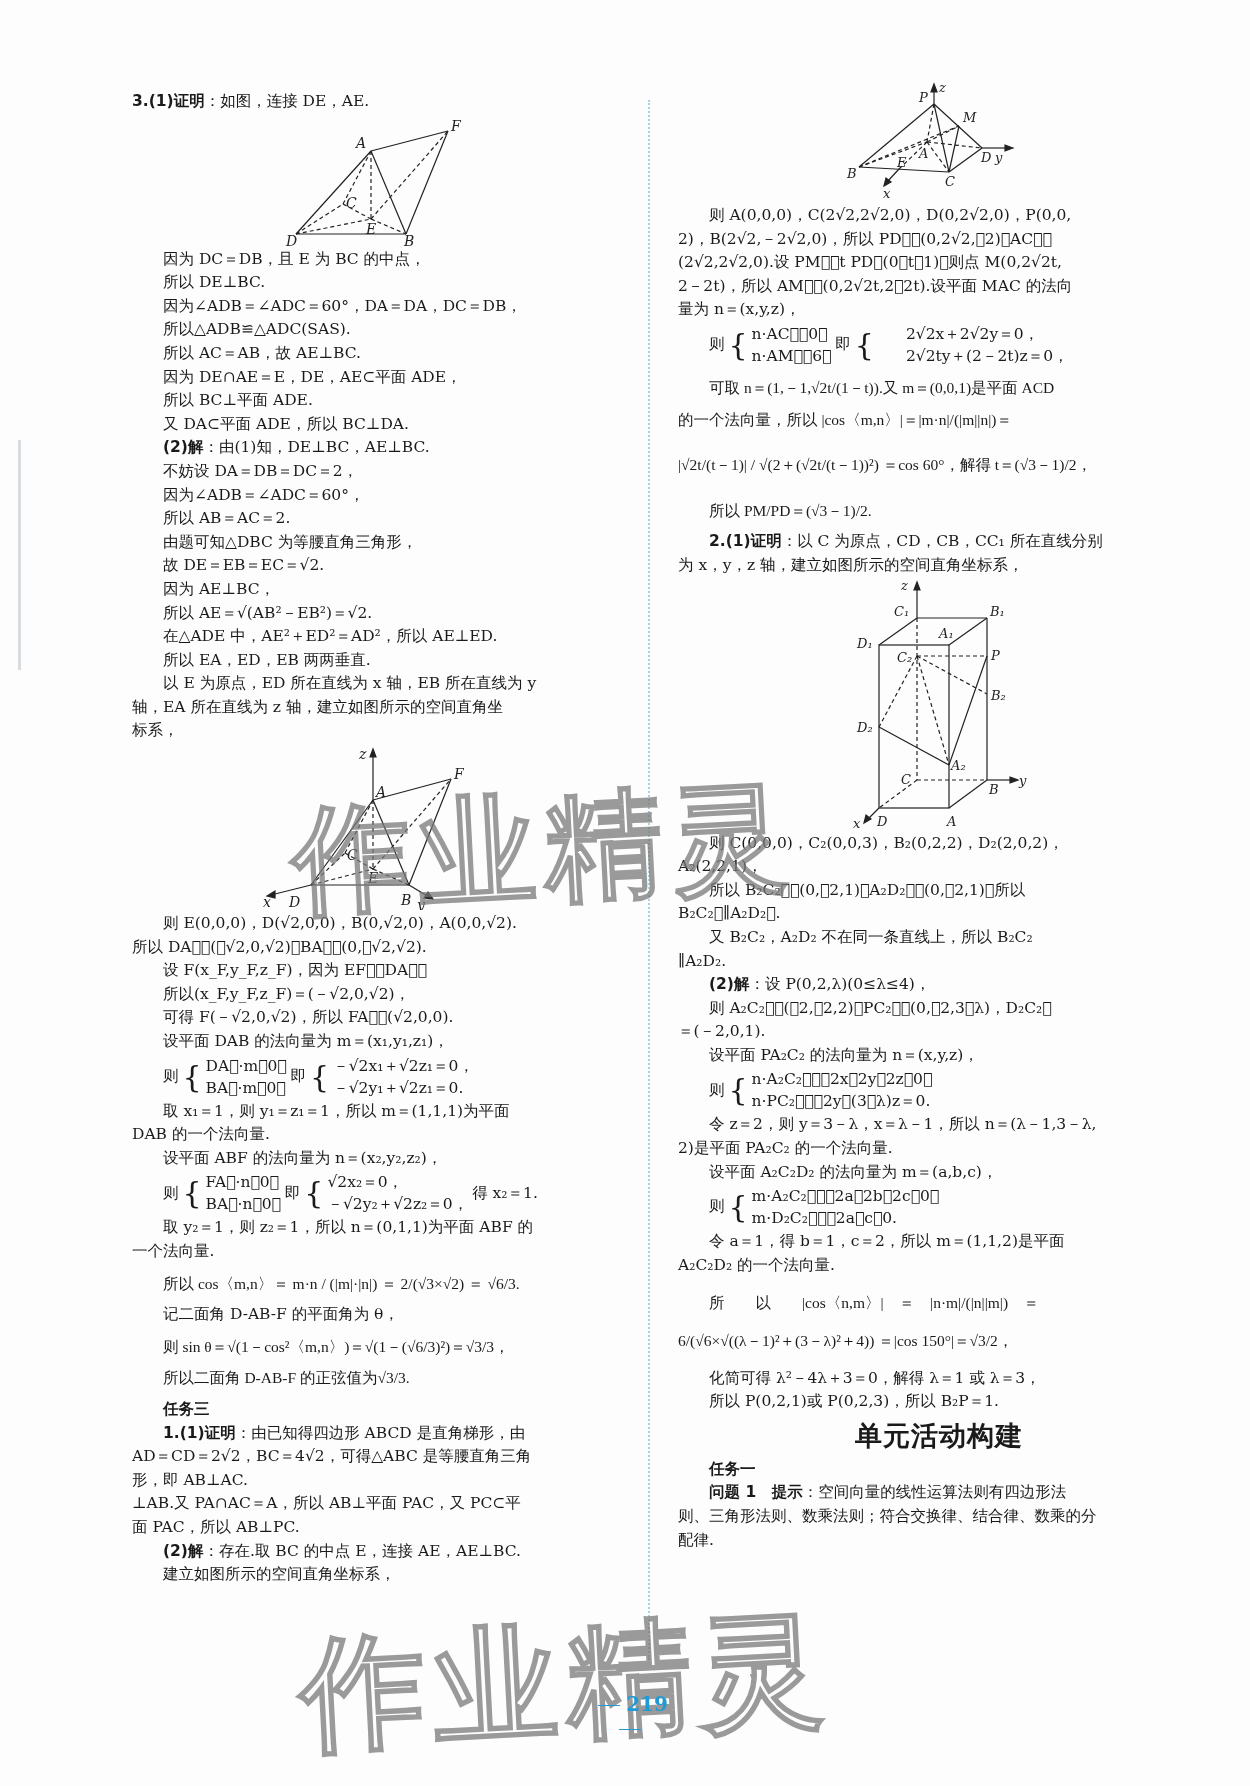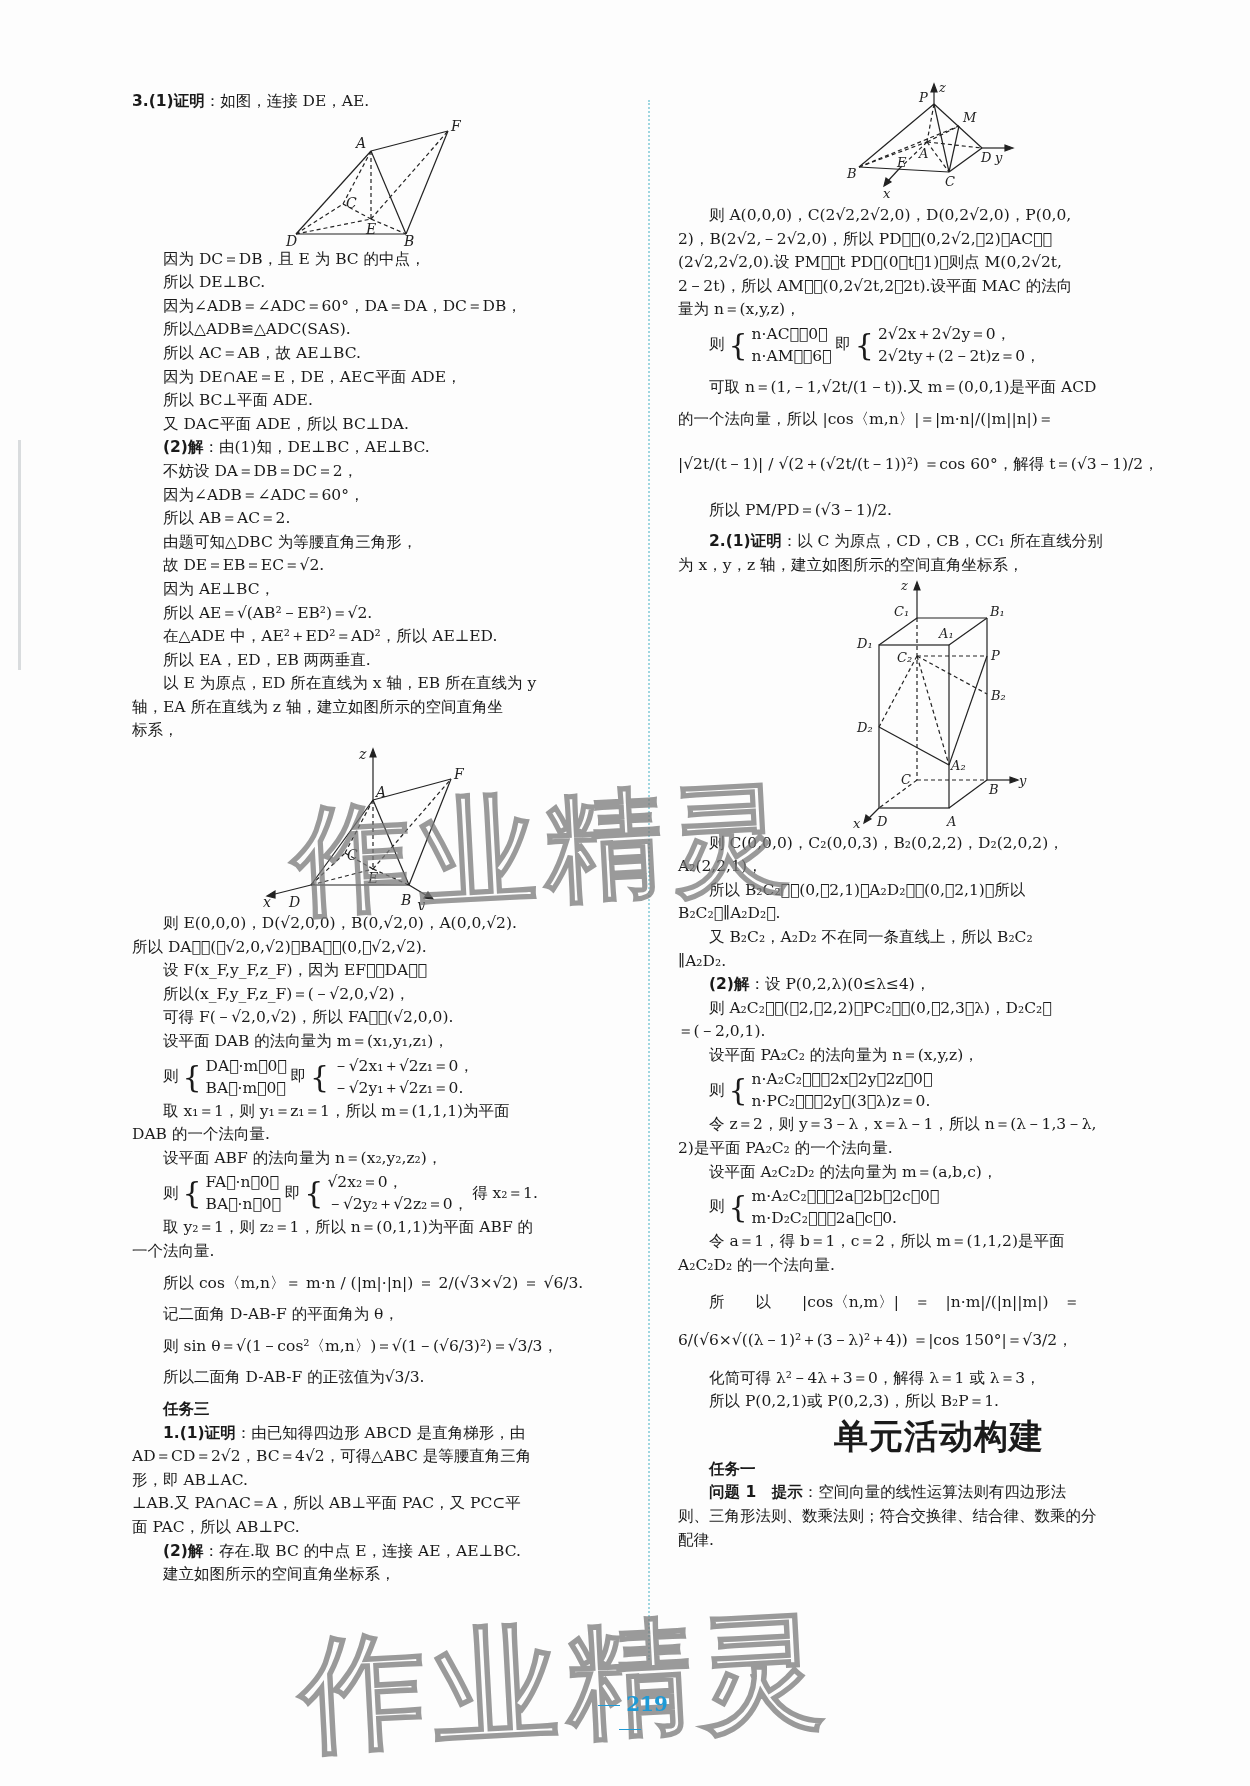--- a/index.html
+++ b/index.html
@@ -9,24 +9,24 @@
   }
   .page-edge { position: absolute; left: 18px; top: 440px; width: 3px; height: 230px; background: #c9cdd0; opacity: .7; }
   .col { position: absolute; font-size: 15.5px; line-height: 23.6px; }
   .col-left { left: 132px; top: 90px; width: 488px; }
   .col-right { left: 678px; top: 80px; width: 522px; }
   .divider { position: absolute; left: 648px; top: 100px; height: 1560px; border-left: 2px dotted #9fd6e0; }
   .ln { white-space: nowrap; }
   .ind { padding-left: 2em; }
   .b { font-family: "DejaVu Sans", "Liberation Sans", sans-serif; font-weight: bold; }
   .fig { position: relative; display: block; margin: 2px auto; }
-  .big { margin: 8px 0; }
+  .big { margin: 8px 0; font-family: Liberation Serif, serif; }
   .section-title {
     text-align: center; font-family: "DejaVu Sans", "Liberation Sans", sans-serif; font-weight: bold;
-    font-size: 34px; line-height: 40px; letter-spacing: 1px; margin: 2px 0;
+    font-size: 27px; line-height: 40px; letter-spacing: 1px; margin: 2px 0;
   }
   .task-head { font-family: "DejaVu Sans", "Liberation Sans", sans-serif; font-weight: bold; padding-left: 2em; }
   .page-number {
     position: absolute; left: 580px; top: 1692px; width: 100px; text-align: center;
     color: #1e9ad6; font-weight: bold; font-size: 20px; font-family: "DejaVu Serif", serif;
   }
   .page-number::before, .page-number::after {
     content: ""; display: inline-block; width: 22px; border-top: 1px solid #1e9ad6; vertical-align: middle; margin: 0 6px;
   }
   .watermark {
@@ -225,21 +225,21 @@
   <div class="ln">2)，B(2√2,－2√2,0)，所以 PD⃗＝(0,2√2,－2)，AC⃗＝</div>
   <div class="ln">(2√2,2√2,0).设 PM⃗＝t PD⃗(0＜t＜1)，则点 M(0,2√2t,</div>
   <div class="ln">2－2t)，所以 AM⃗＝(0,2√2t,2－2t).设平面 MAC 的法向</div>
   <div class="ln">量为 n＝(x,y,z)，</div>
   <div class="ln ind" style="display:flex;align-items:center;gap:4px;">
     <span>则</span>
       <span style="font-size:30px;line-height:46px;">{</span>
     <span style="display:inline-block;line-height:22px;"><span>n·AC⃗＝0，</span><br><span>n·AM⃗＝6，</span></span>
     <span>即</span>
       <span style="font-size:30px;line-height:46px;">{</span>
-    <span style="display:inline-block;line-height:22px;"><span>2√2x＋2√2y＝0，</span><br><span>2√2ty＋(2－2t)z＝0，</span></span>
+    <span style="display:inline-block;line-height:22px;margin-left:28px;"><span>2√2x＋2√2y＝0，</span><br><span>2√2ty＋(2－2t)z＝0，</span></span>
   </div>
   <div class="ln ind big">可取 n＝(1,－1,√2t/(1－t)).又 m＝(0,0,1)是平面 ACD</div>
   <div class="ln big">的一个法向量，所以 |cos〈m,n〉|＝|m·n|/(|m||n|)＝</div>
   <div class="ln big" style="margin:22px 0;">|√2t/(t－1)| / √(2＋(√2t/(t－1))²) ＝cos 60°，解得 t＝(√3－1)/2，</div>
   <div class="ln ind big">所以 PM/PD＝(√3－1)/2.</div>
   <div class="ln ind"><span class="b">2.(1)证明</span><span>：以 C 为原点，CD，CB，CC₁ 所在直线分别</span></div>
   <div class="ln">为 x，y，z 轴，建立如图所示的空间直角坐标系，</div>
 
   <svg class="fig" width="200" height="250" viewBox="0 0 200 250">
     <g stroke="#222" stroke-width="1.2" fill="none">

